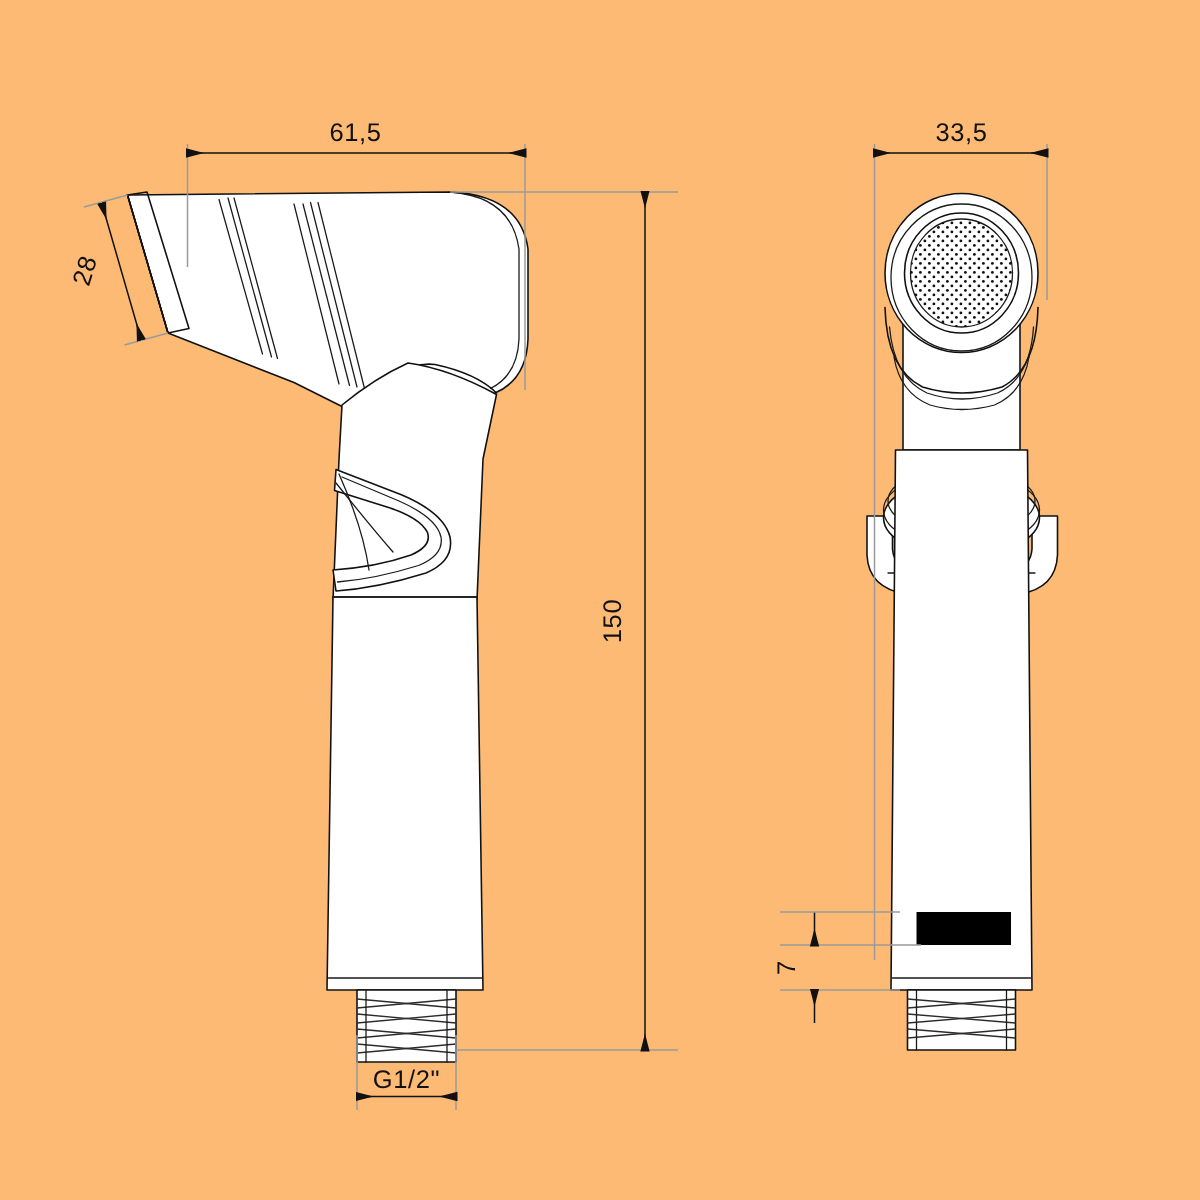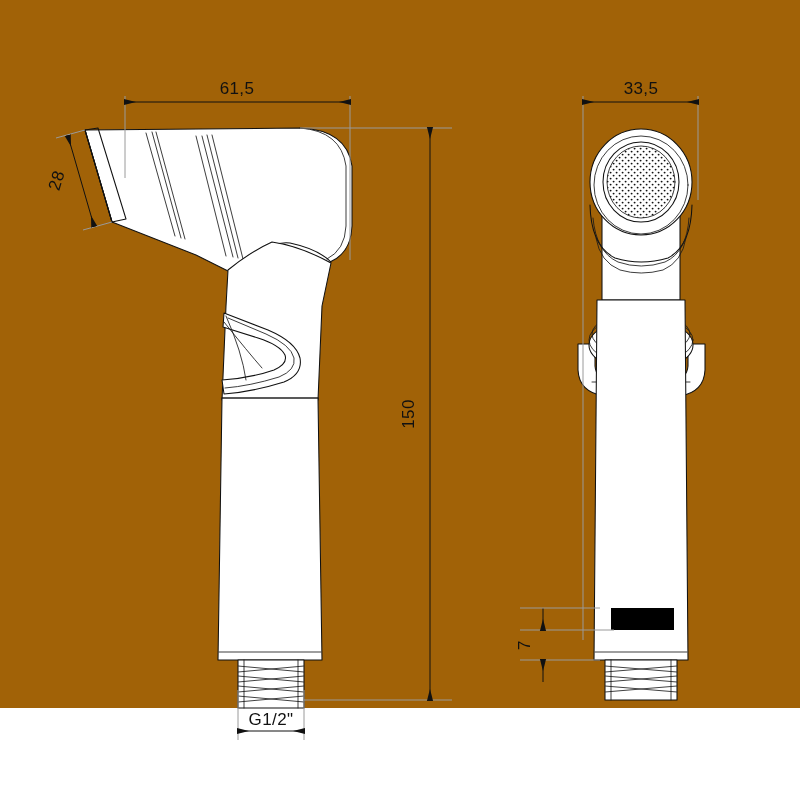--- a/index.html
+++ b/index.html
@@ -9,22 +9,22 @@
   }
   body {
     width: 800px;
     height: 800px;
     font-family: "Liberation Sans", sans-serif;
     overflow: hidden;
   }
   #drawing-root {
     position: relative;
     width: 800px;
-    height: 708px;
-    background: #a16207;
+    height: 800px;
+    background: #fdba74;
   }
   svg.cad {
     display: block;
     width: 800px;
     height: 800px;
   }
   
   .obj     { fill: none; stroke: #111111; stroke-width: 1.05; stroke-linejoin: round; stroke-linecap: round; }
   .obj-thin{ fill: none; stroke: #1a1a1a; stroke-width: 0.85; stroke-linejoin: round; stroke-linecap: round; }
   .objfill { fill: #ffffff; stroke: #111111; stroke-width: 1.05; stroke-linejoin: round; }

